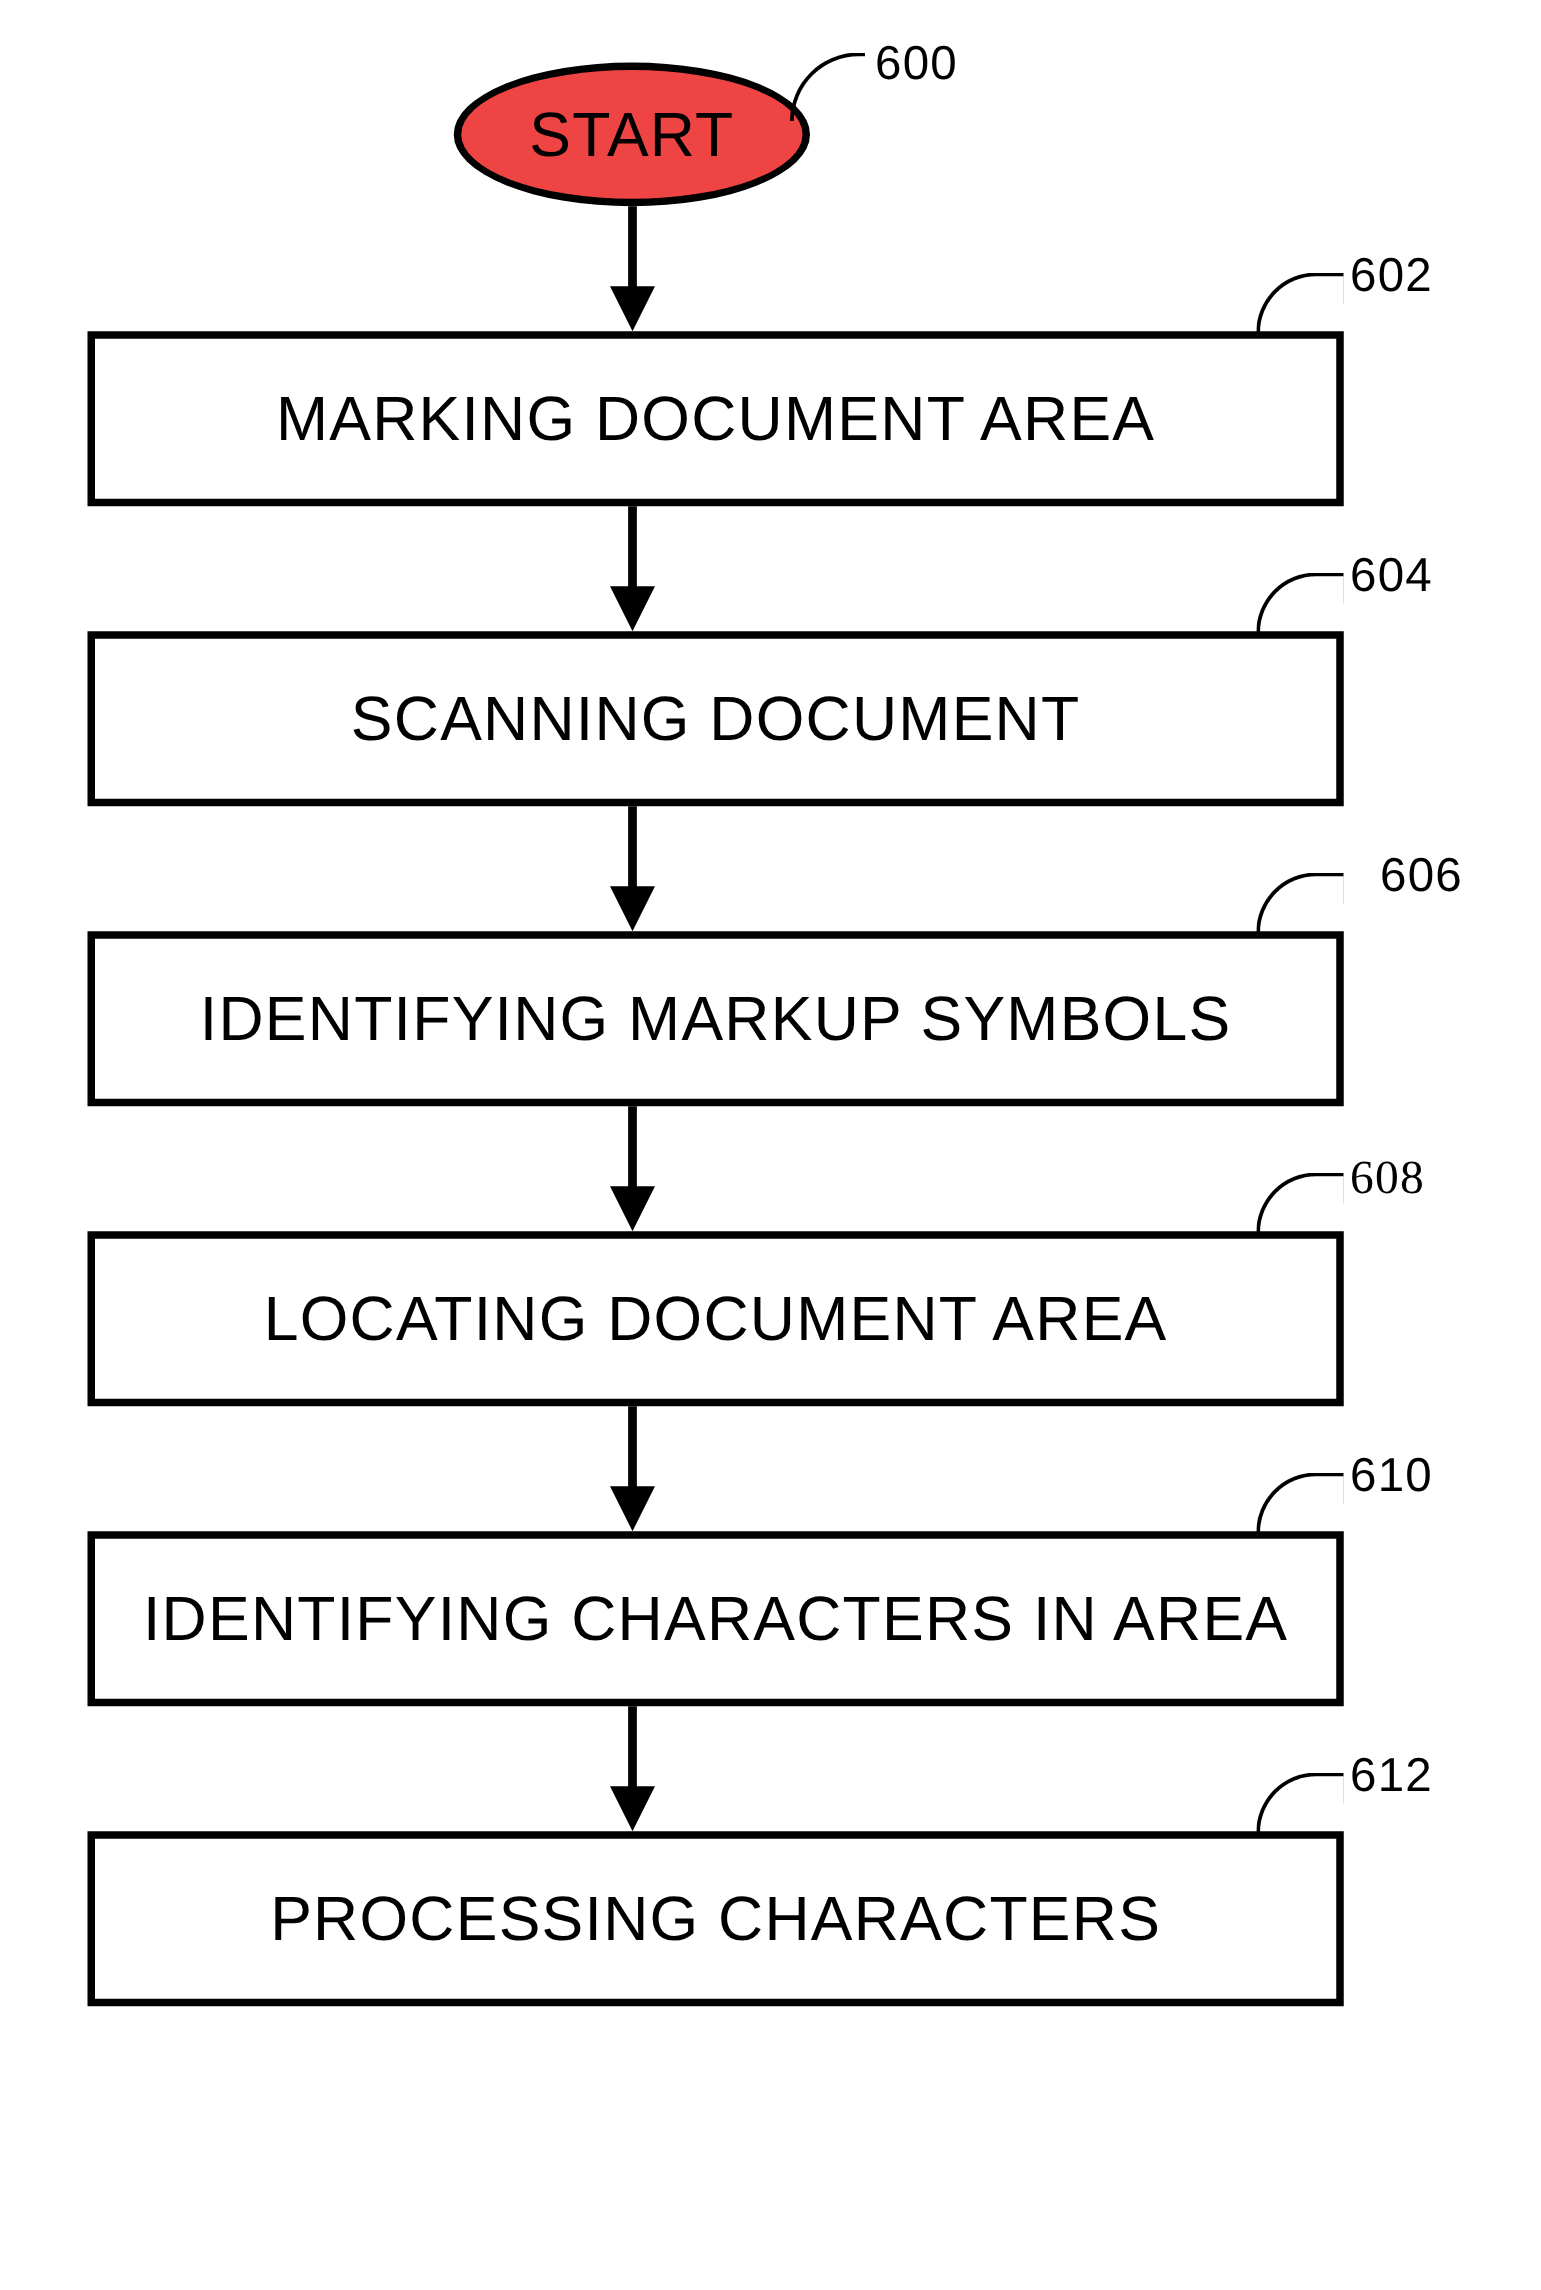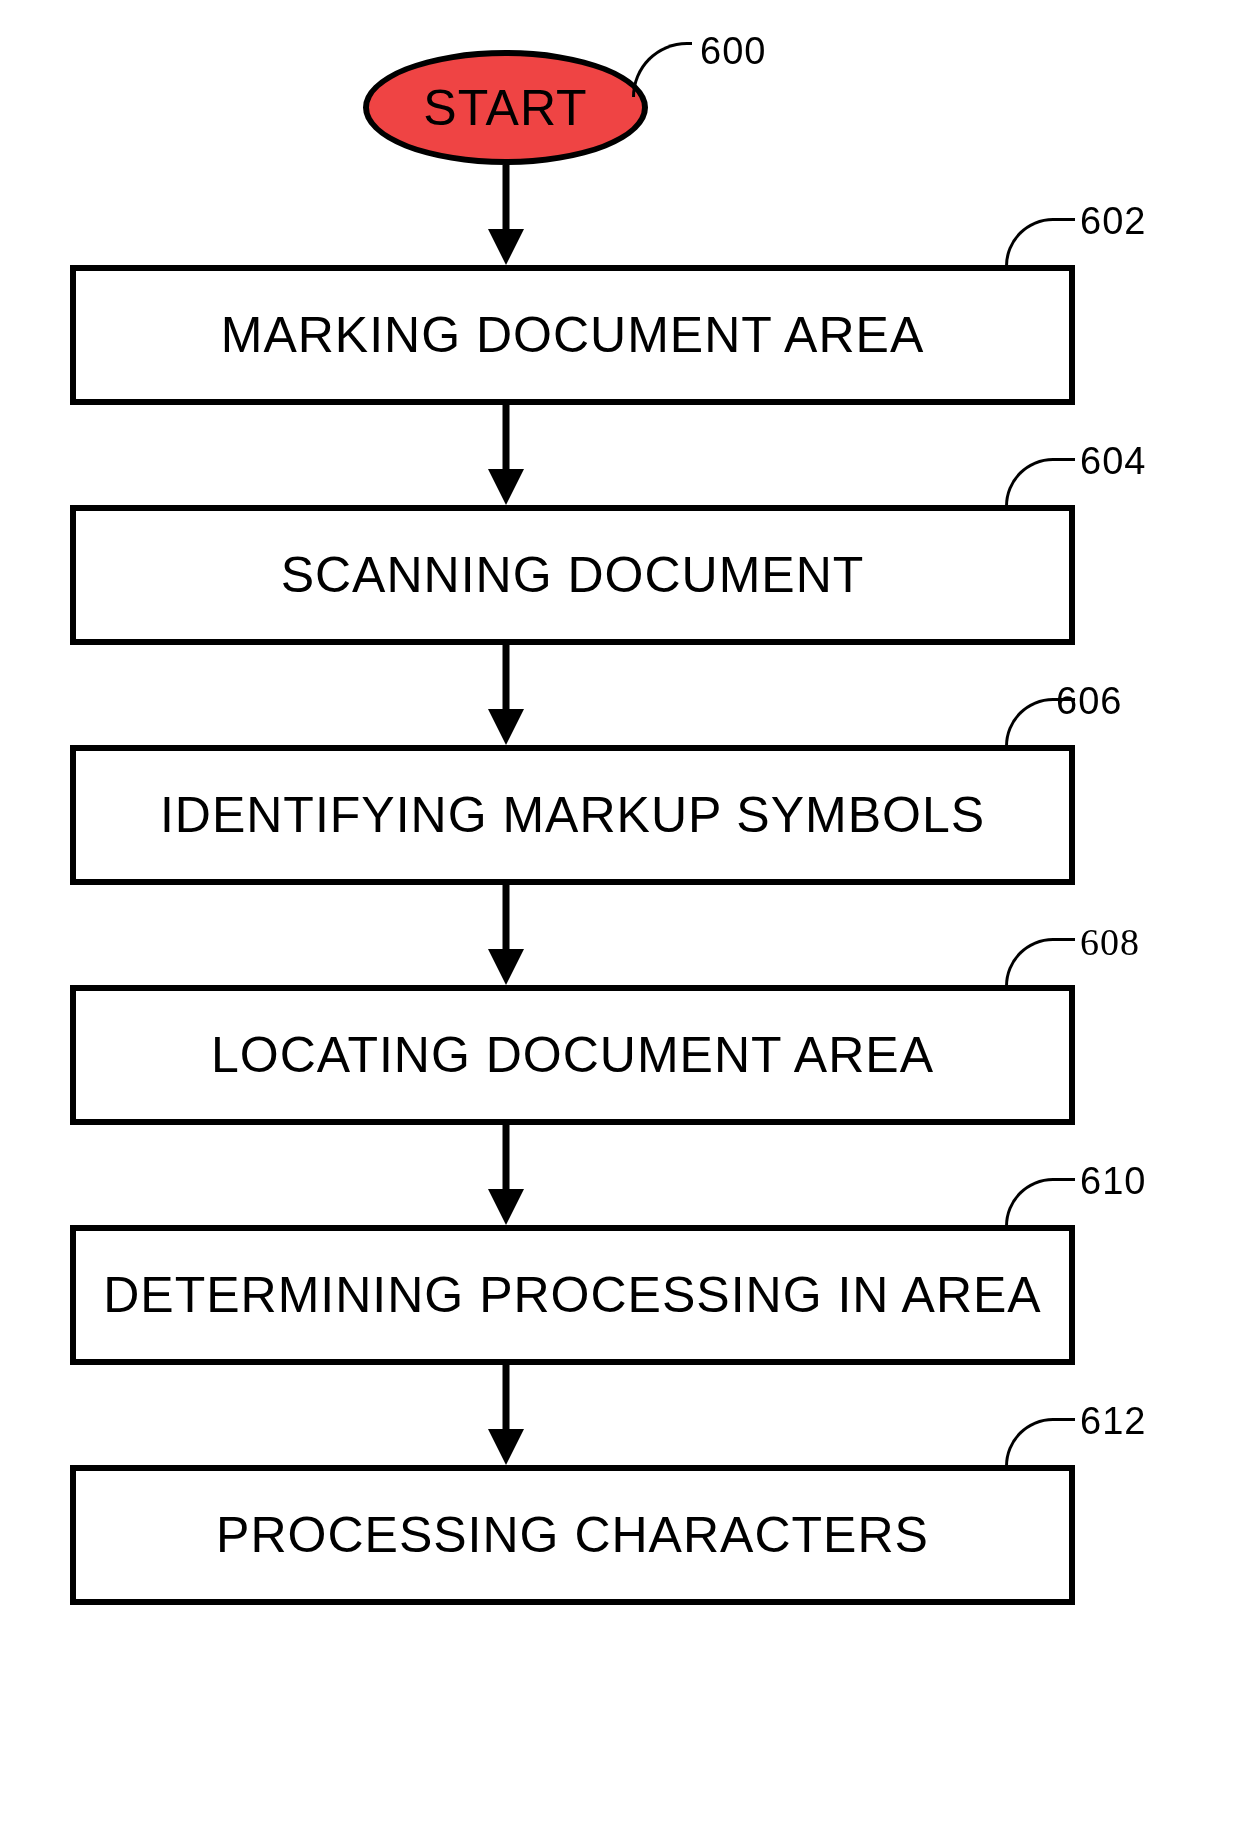--- a/index.html
+++ b/index.html
@@ -96,40 +96,40 @@
 
   <svg class="arrow" style="left:499px; top:645px; width:14px; height:100px;">
     <line x1="7" y1="0" x2="7" y2="72" stroke="#000" stroke-width="7"></line>
     <polygon points="7,100 -11,64 25,64" fill="#000"></polygon>
   </svg>
 
   <div class="box" style="left:70px; top:745px; width:1005px; height:140px;">
     <span>IDENTIFYING MARKUP SYMBOLS</span>
   </div>
   <div class="leader" style="left:1005px; top:698px; width:70px; height:48px;"></div>
-  <div class="label" style="left:1056px; top:680px;">606</div>
+  <div class="label" style="left:1104px; top:680px;">606</div>
 
   <svg class="arrow" style="left:499px; top:885px; width:14px; height:100px;">
     <line x1="7" y1="0" x2="7" y2="72" stroke="#000" stroke-width="7"></line>
     <polygon points="7,100 -11,64 25,64" fill="#000"></polygon>
   </svg>
 
   <div class="box" style="left:70px; top:985px; width:1005px; height:140px;">
     <span>LOCATING DOCUMENT AREA</span>
   </div>
   <div class="leader" style="left:1005px; top:938px; width:70px; height:48px;"></div>
   <div class="label" style="left:1080px; top:920px;font-family:Liberation Serif, serif;">608</div>
 
   <svg class="arrow" style="left:499px; top:1125px; width:14px; height:100px;">
     <line x1="7" y1="0" x2="7" y2="72" stroke="#000" stroke-width="7"></line>
     <polygon points="7,100 -11,64 25,64" fill="#000"></polygon>
   </svg>
 
   <div class="box" style="left:70px; top:1225px; width:1005px; height:140px;">
-    <span>DETERMINING PROCESSING IN AREA</span>
+    <span>IDENTIFYING CHARACTERS IN AREA</span>
   </div>
   <div class="leader" style="left:1005px; top:1178px; width:70px; height:48px;"></div>
   <div class="label" style="left:1080px; top:1160px;">610</div>
 
   <svg class="arrow" style="left:499px; top:1365px; width:14px; height:100px;">
     <line x1="7" y1="0" x2="7" y2="72" stroke="#000" stroke-width="7"></line>
     <polygon points="7,100 -11,64 25,64" fill="#000"></polygon>
   </svg>
 
   <div class="box" style="left:70px; top:1465px; width:1005px; height:140px;">

